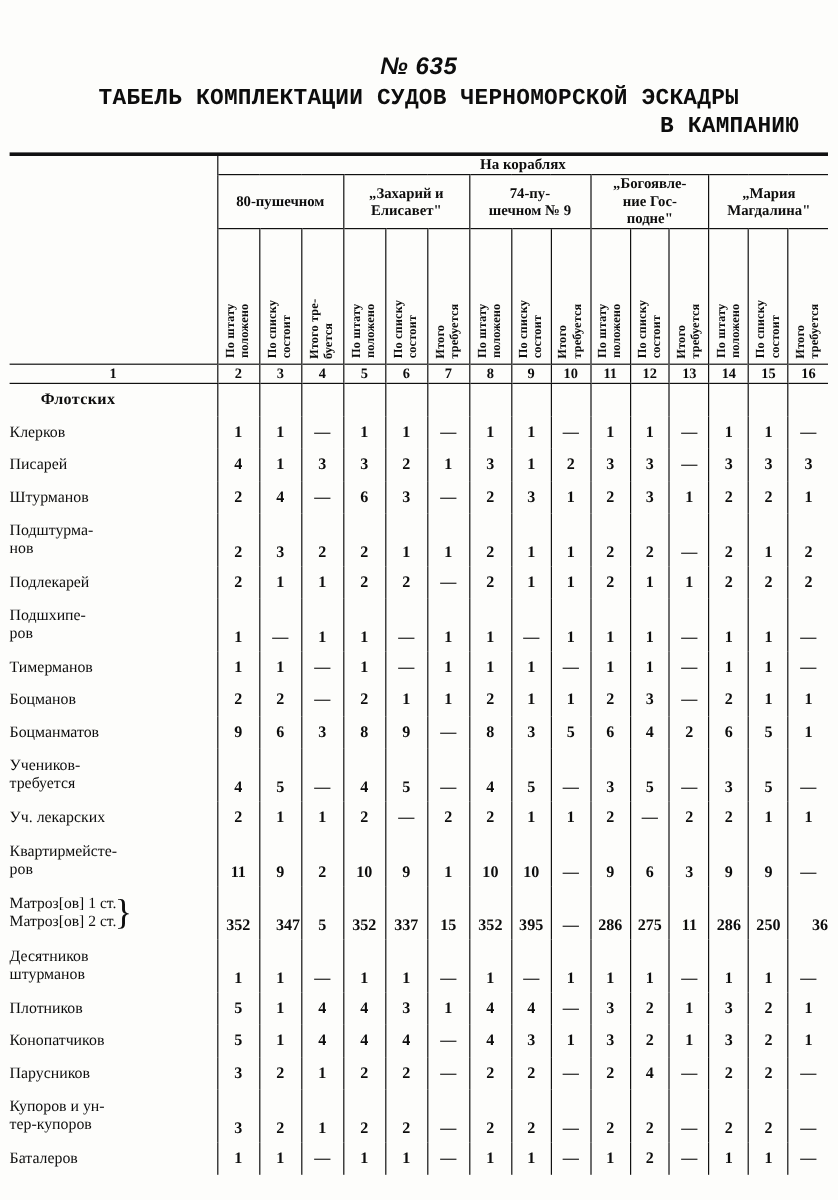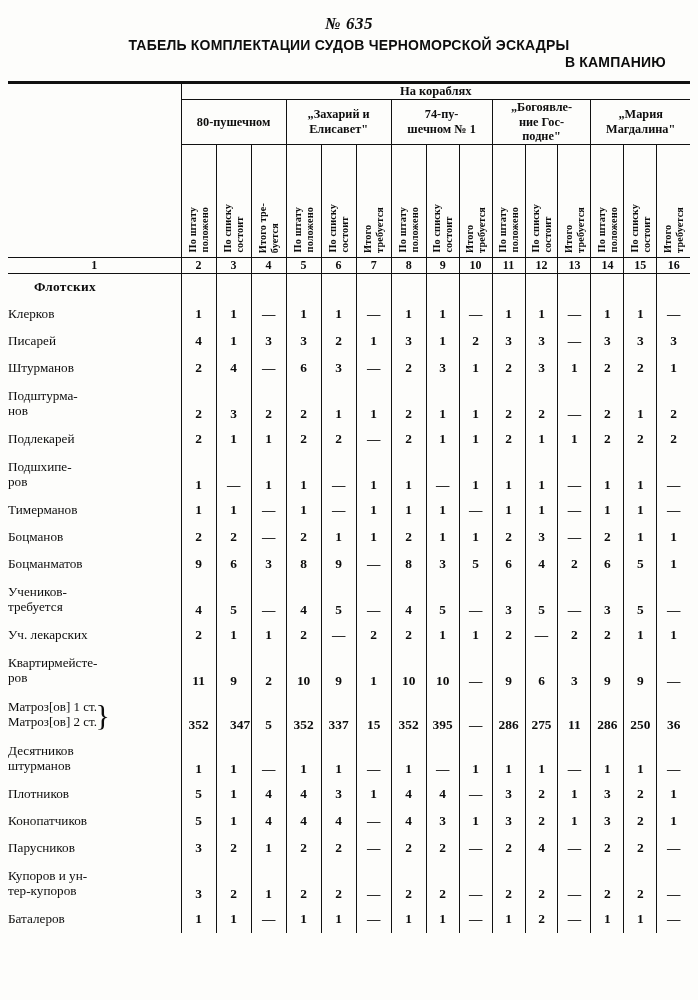--- a/index.html
+++ b/index.html
@@ -8,27 +8,27 @@
     background:#fdfdfb;
     font-family:"Liberation Serif", serif;
     color:#0d0d0d;
     overflow:hidden;
   }
   .page{position:relative;width:698px;height:1000px;padding:0;box-sizing:border-box;}
 
   
   .titlewrap{padding:14px 24px 2px 24px;text-align:center;}
   .docnum{
-    font-family:Liberation Serif, serif;
+    font-family:Liberation Sans, sans-serif;
     font-style:italic;font-weight:bold;
-    font-size:17px;letter-spacing:.5px;margin-bottom:3px;
+    font-size:20px;letter-spacing:.5px;margin-bottom:3px;margin-top:31px;
   }
   .title{
-    font-family:Liberation Sans, sans-serif;
-    font-weight:bold;font-size:14px;
+    font-family:Liberation Mono, monospace;
+    font-weight:bold;font-size:19px;
     letter-spacing:.2px;line-height:1.22;
     text-align:center;
   }
   .title .l2{display:block;text-align:right;padding-right:8px;}
 
   
   .tbl{
     position:relative;
     margin:8px 8px 0 8px;
     width:682px;
@@ -153,21 +153,21 @@
         <tr>
           <td></td>
           <td class="band-ship vline" colspan="15">На кораблях</td>
         </tr>
         <tr id="ship-row">
             <td style="border-top: 1.3px solid transparent;"></td>
             <td class="shipname vline" colspan="3" style="border-top: 1.3px solid rgb(17, 17, 17); white-space: pre-line;">80-пушечном</td>
             <td class="shipname vline" colspan="3" style="border-top: 1.3px solid rgb(17, 17, 17); white-space: pre-line;">„Захарий и
 Елисавет"</td>
             <td class="shipname vline" colspan="3" style="border-top: 1.3px solid rgb(17, 17, 17); white-space: pre-line;">74-пу-
-шечном № 1</td>
+шечном № 9</td>
             <td class="shipname vline" colspan="3" style="border-top: 1.3px solid rgb(17, 17, 17); white-space: pre-line;">„Богоявле-
 ние Гос-
 подне"</td>
             <td class="shipname vline" colspan="3" style="border-top: 1.3px solid rgb(17, 17, 17); white-space: pre-line;">„Мария
 Магдалина"</td>
           </tr>
         <tr id="cap-row">
             <td></td>
             <td class="vcap vline" style="border-top: 1.3px solid rgb(17, 17, 17);">
               <div class="rot">
@@ -528,21 +528,21 @@
             <td class="num vline" style="vertical-align: bottom; padding-bottom: 4px;">337</td>
             <td class="num vline" style="vertical-align: bottom; padding-bottom: 4px;">15</td>
             <td class="num vline" style="vertical-align: bottom; padding-bottom: 4px;">352</td>
             <td class="num vline" style="vertical-align: bottom; padding-bottom: 4px;">395</td>
             <td class="num vline" style="vertical-align: bottom; padding-bottom: 4px;">—</td>
             <td class="num vline" style="vertical-align: bottom; padding-bottom: 4px;">286</td>
             <td class="num vline" style="vertical-align: bottom; padding-bottom: 4px;">275</td>
             <td class="num vline" style="vertical-align: bottom; padding-bottom: 4px;">11</td>
             <td class="num vline" style="vertical-align: bottom; padding-bottom: 4px;">286</td>
             <td class="num vline" style="vertical-align: bottom; padding-bottom: 4px;">250</td>
-            <td class="num vline" style="vertical-align: bottom; padding-bottom: 4px;">36</td>
+            <td class="num vline" style="vertical-align: bottom; padding-bottom: 4px; text-align: right;">36</td>
           </tr>
           <tr class="datarow tall">
             <td class="lbl" style="text-indent: 0px;">Десятников
 штурманов</td>
             <td class="num vline" style="vertical-align: bottom; padding-bottom: 4px;">1</td>
             <td class="num vline" style="vertical-align: bottom; padding-bottom: 4px;">1</td>
             <td class="num vline" style="vertical-align: bottom; padding-bottom: 4px;">—</td>
             <td class="num vline" style="vertical-align: bottom; padding-bottom: 4px;">1</td>
             <td class="num vline" style="vertical-align: bottom; padding-bottom: 4px;">1</td>
             <td class="num vline" style="vertical-align: bottom; padding-bottom: 4px;">—</td>

